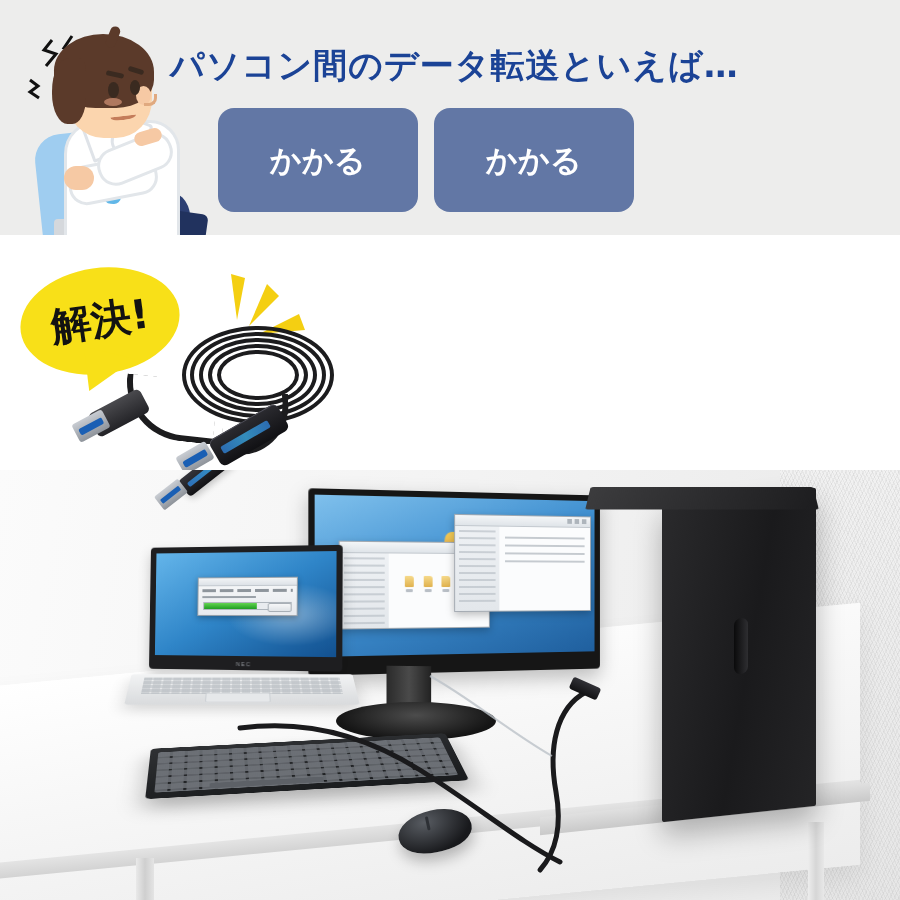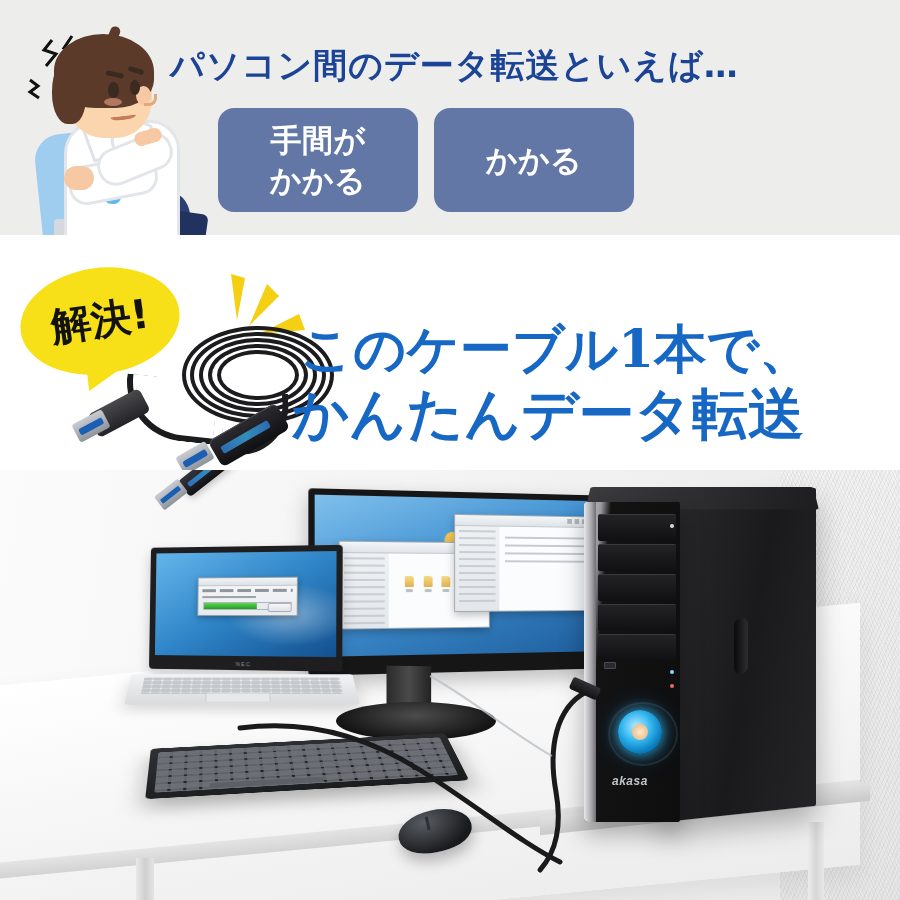--- a/index.html
+++ b/index.html
@@ -330,21 +330,20 @@
     <div class="eye-r"></div>
     <div class="blush"></div>
     <div class="nose"></div>
     <div class="mouth"></div>
   </div>
 
   <div class="problem-title">パソコン間のデータ転送といえば…</div>
 
   <div class="badges">
     <div class="badge">
-      <span class="ln">手間が</span>
       <span class="ln">かかる</span>
     </div>
     <div class="badge">
       <span class="ln">かかる</span>
     </div>
   </div>
 
   <div class="solution-band"></div>
 
   <div class="bubble"></div>
@@ -366,24 +365,20 @@
       <i style="left:35px;top:24px;width:74px;height:42px;"></i>
     </div>
     <div class="cord-a"></div>
     <div class="cord-b"></div>
     <div class="usb-a"></div>
     <div class="usb-a-tip"></div>
     <div class="module"></div>
     <div class="usb-b-tip"></div>
   </div>
 
-  <div class="solution-title">
-    <div class="sol-l1">このケーブル1本で、</div>
-    <div class="sol-l2">かんたんデータ転送</div>
-  </div>
 
   <div class="scene">
     <div class="wall"></div>
     <div class="wall-tex"></div>
     <div class="desk"></div>
     <div class="desk-edge"></div>
     <div class="desk-leg"></div>
     <div class="shelf"></div>
     <div class="desk-leg2"></div>
 
@@ -432,36 +427,20 @@
       <div class="base">
         <div class="kb"></div>
         <div class="tp"></div>
       </div>
     </div>
 
     <div class="tower">
       <div class="tw-side"></div>
       <div class="tw-top"></div>
       <div class="tw-handle"></div>
-      <div class="tw-front">
-        <div class="tw-bezel"></div>
-        <div class="bay" style="top:12px;"></div>
-        <div class="bay" style="top:42px;"></div>
-        <div class="bay" style="top:72px;"></div>
-        <div class="bay" style="top:102px;"></div>
-        <div class="bay" style="top:132px;"></div>
-        <div class="led" style="left:86px;top:22px;background:#d8d8dc;"></div>
-        <div class="led" style="left:86px;top:168px;background:#8fd6ff;"></div>
-        <div class="led" style="left:86px;top:182px;background:#e86a6a;"></div>
-        <div style="position:absolute;left:20px;top:160px;width:10px;height:5px;
-                    background:#2a2a2e;border:1px solid #4a4a50;border-radius:1px;"></div>
-        <div class="fan-ring"></div>
-        <div class="fan"></div>
-        <div class="akasa">akasa</div>
-      </div>
     </div>
 
     <div class="ekb">
       <div class="ekb-keys"></div>
       <div class="ekb-space"></div>
     </div>
     <div class="mouse"></div>
 
     <svg class="scable" viewBox="0 0 900 430">
       <path d="M240,258 C300,250 360,262 420,300 C480,338 520,372 560,392" stroke="#1a1a1c" stroke-width="5" fill="none" stroke-linecap="round"></path>

